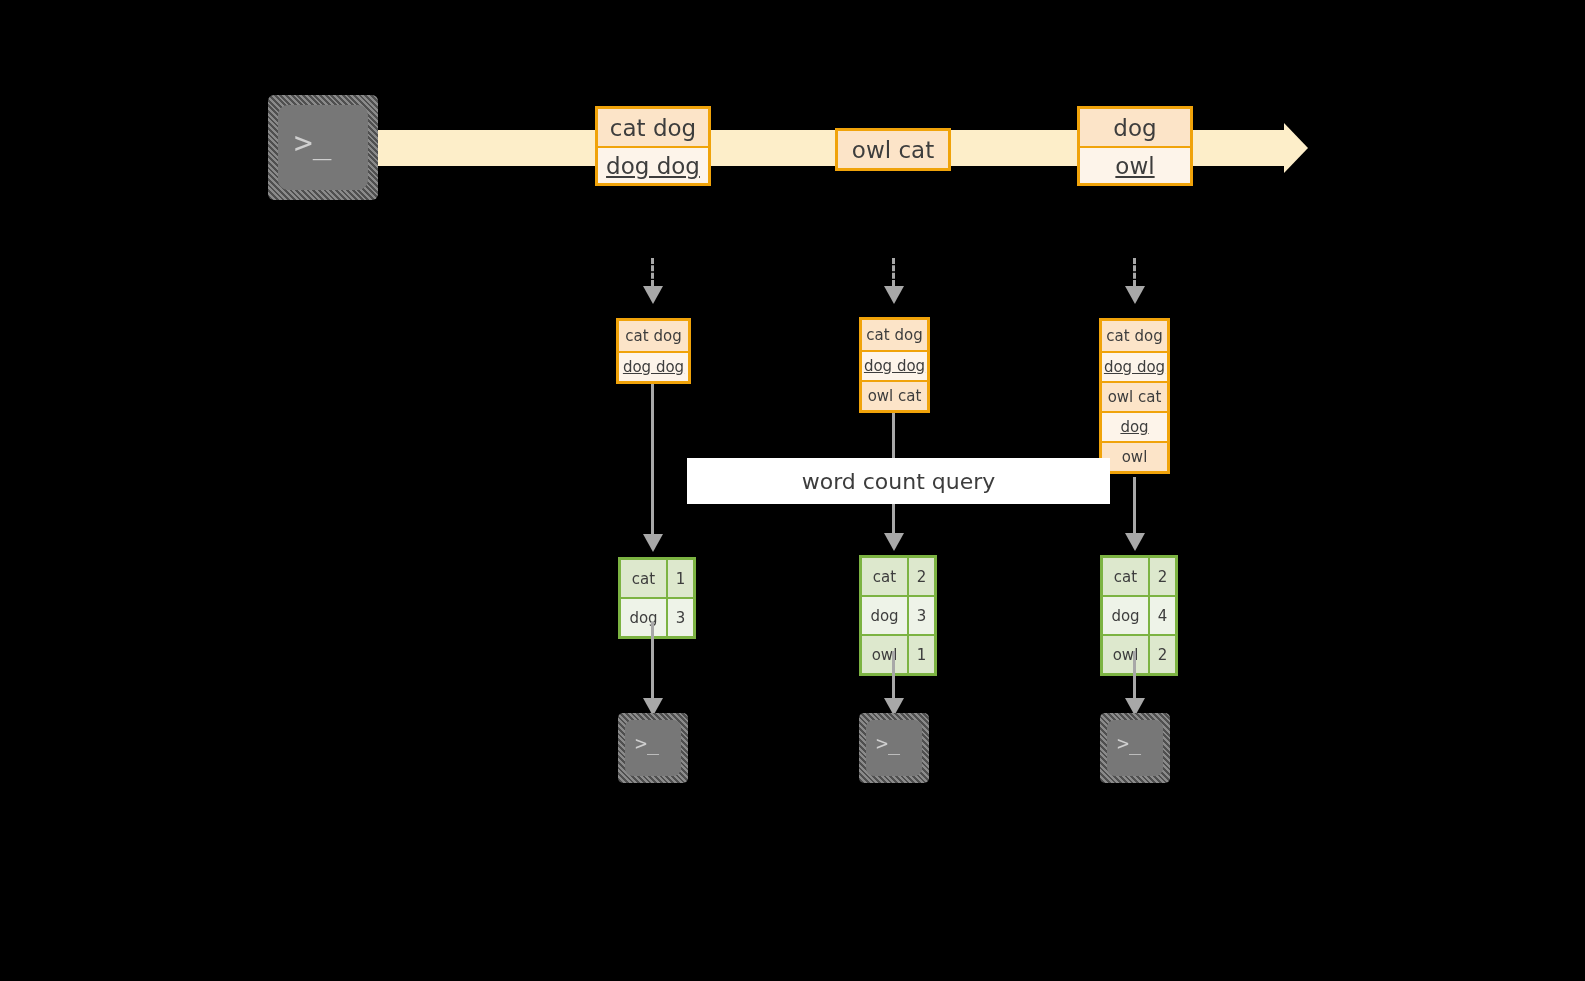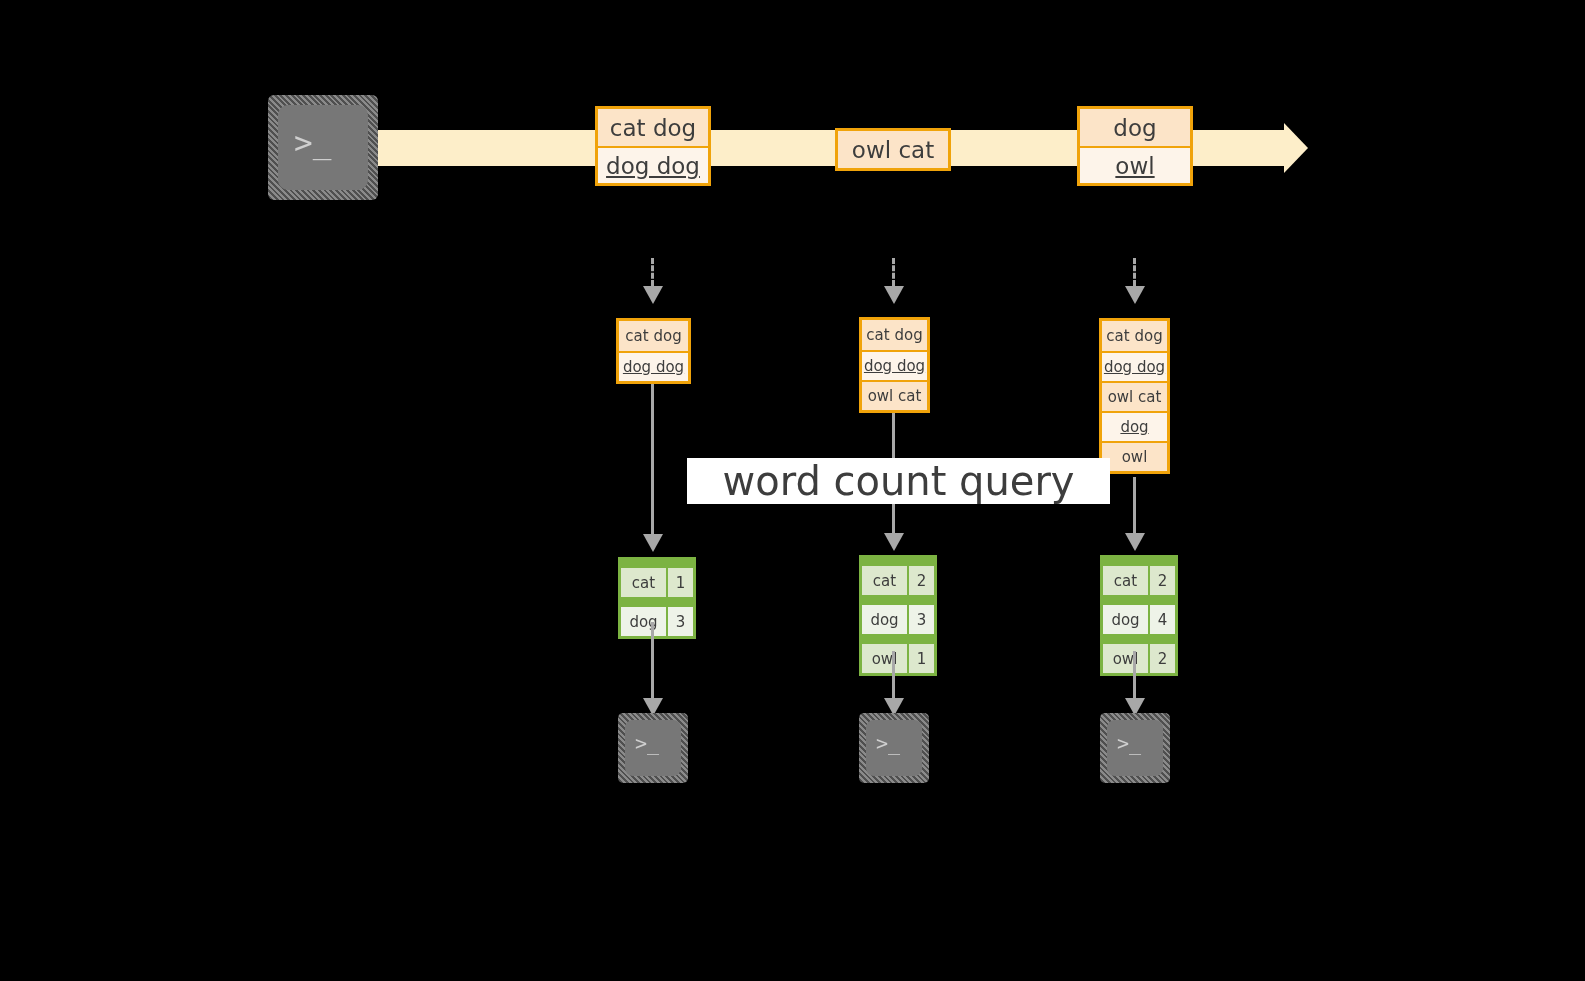--- a/index.html
+++ b/index.html
@@ -111,22 +111,21 @@
   .result {
     position: absolute;
     box-sizing: border-box;
     border: 3px solid #7cb342;
     background: #7cb342;
     display: flex;
     flex-direction: column;
   }
   .result .trow {
     display: flex;
-    height: 29px;
-    margin-top: 8px;
+    height: 37px;
   }
   .result .trow + .trow { border-top: 2px solid #7cb342; }
   .result .cell {
     box-sizing: border-box;
     background: #dde8cd;
     color: #3d3d3d;
     font-size: 15px;
     display: flex;
     align-items: center;
     justify-content: center;
@@ -157,21 +156,21 @@
   }
 
   
   .query-band {
     position: absolute;
     background: #ffffff;
     display: flex;
     align-items: center;
     justify-content: center;
     color: #3d3d3d;
-    font-size: 40px;
+    font-size: 22px;
     white-space: nowrap;
   }
 </style>
 </head>
 <body>
 
 <div id="canvas">
 
   <div class="timeline-band" style="left:368px; top:130px; width:916px; height:36px;"></div>
   <div class="timeline-head" style="left:1284px; top:123px; border-width:25px 0 25px 24px;"></div>

